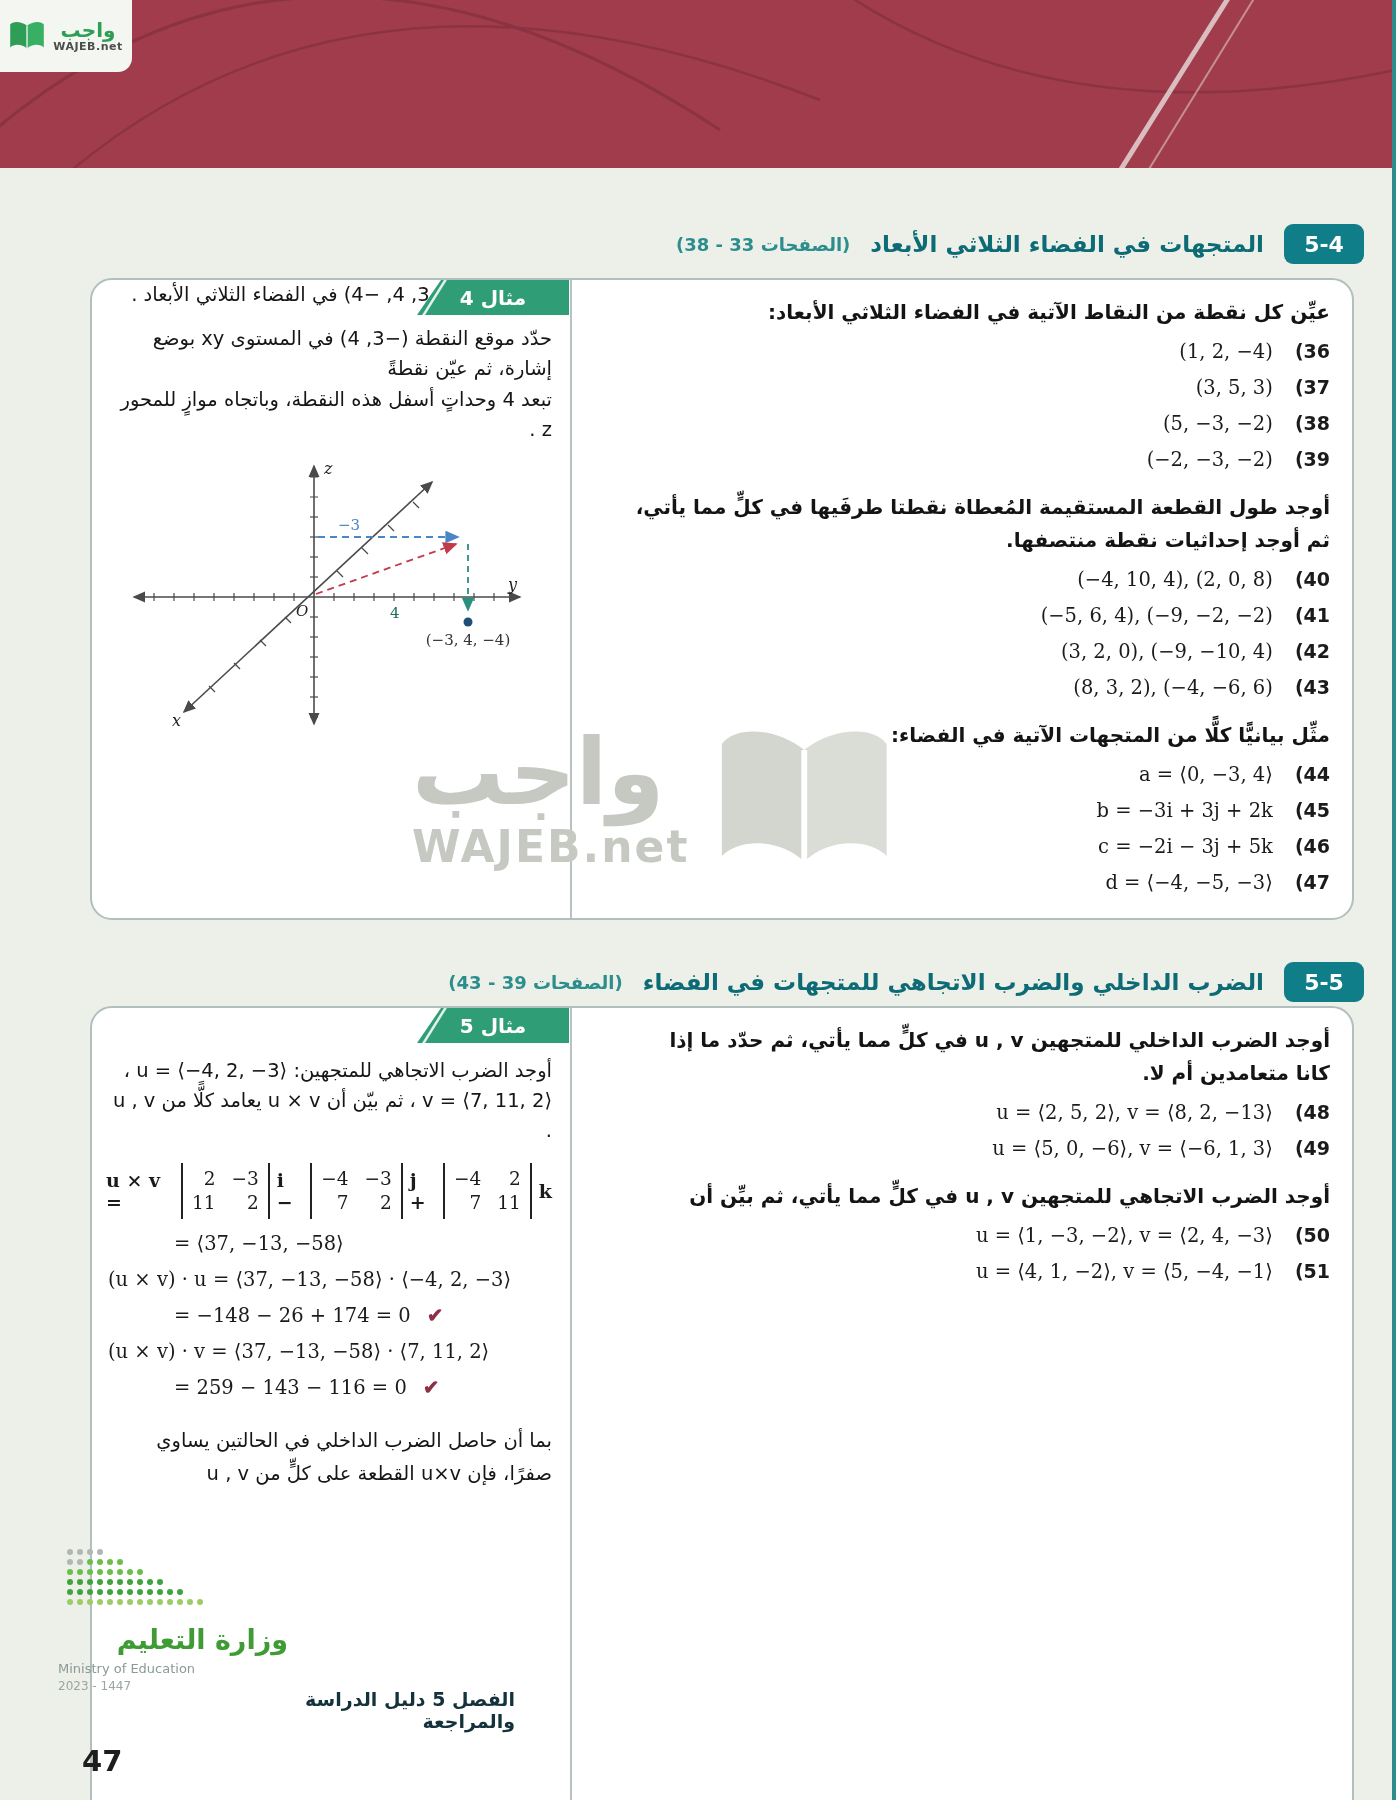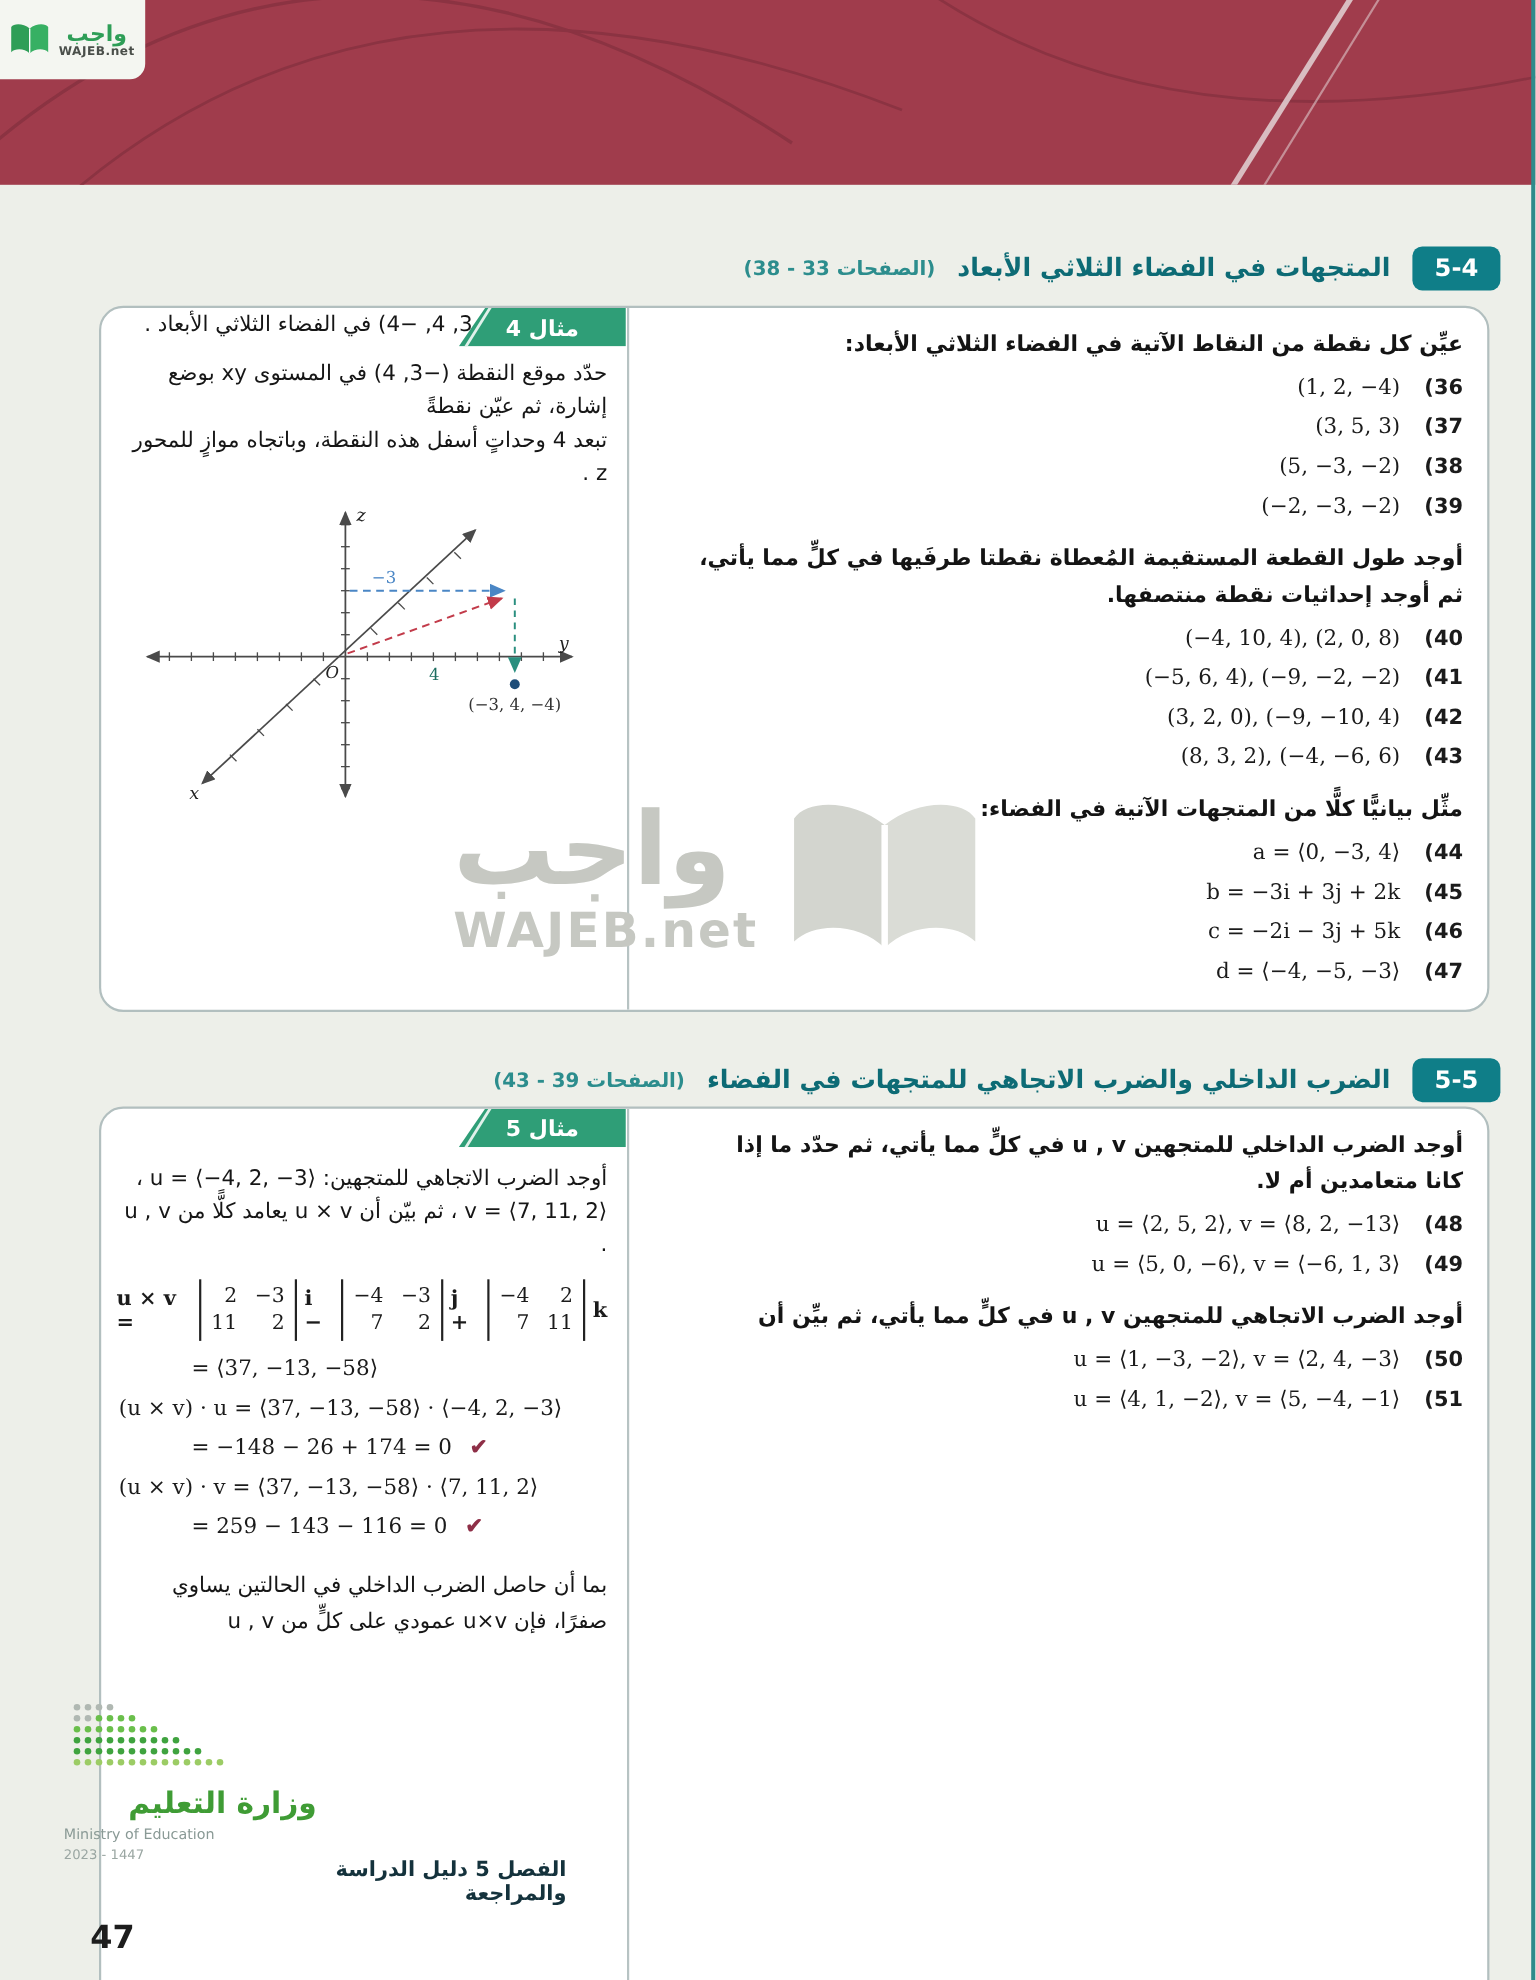--- a/index.html
+++ b/index.html
@@ -368,21 +368,21 @@
           <span>= −148 − 26 + 174 = 0</span>
           <span class="check">✔</span>
         </div>
         <div class="m5-line">(u × v) · v = ⟨37, −13, −58⟩ · ⟨7, 11, 2⟩</div>
         <div class="m5-line m5-indent">
           <span>= 259 − 143 − 116 = 0</span>
           <span class="check">✔</span>
         </div>
 
         <div class="concl">بما أن حاصل الضرب الداخلي في الحالتين يساوي</div>
-        <div class="concl" style="margin-top:2px;">صفرًا، فإن u×v عمودي على كلٍّ من u , v</div>
+        <div class="concl" style="margin-top:2px;">صفرًا، فإن u×v القطعة على كلٍّ من u , v</div>
       </div>
     </div>
   </div>
 
   <div class="ministry">
     <svg width="160" height="72" viewBox="0 0 160 72">
       <g fill="#b0b8b2">
         <circle cx="12" cy="8" r="3"></circle>
           <circle cx="22" cy="8" r="3"></circle>
           <circle cx="32" cy="8" r="3"></circle>

